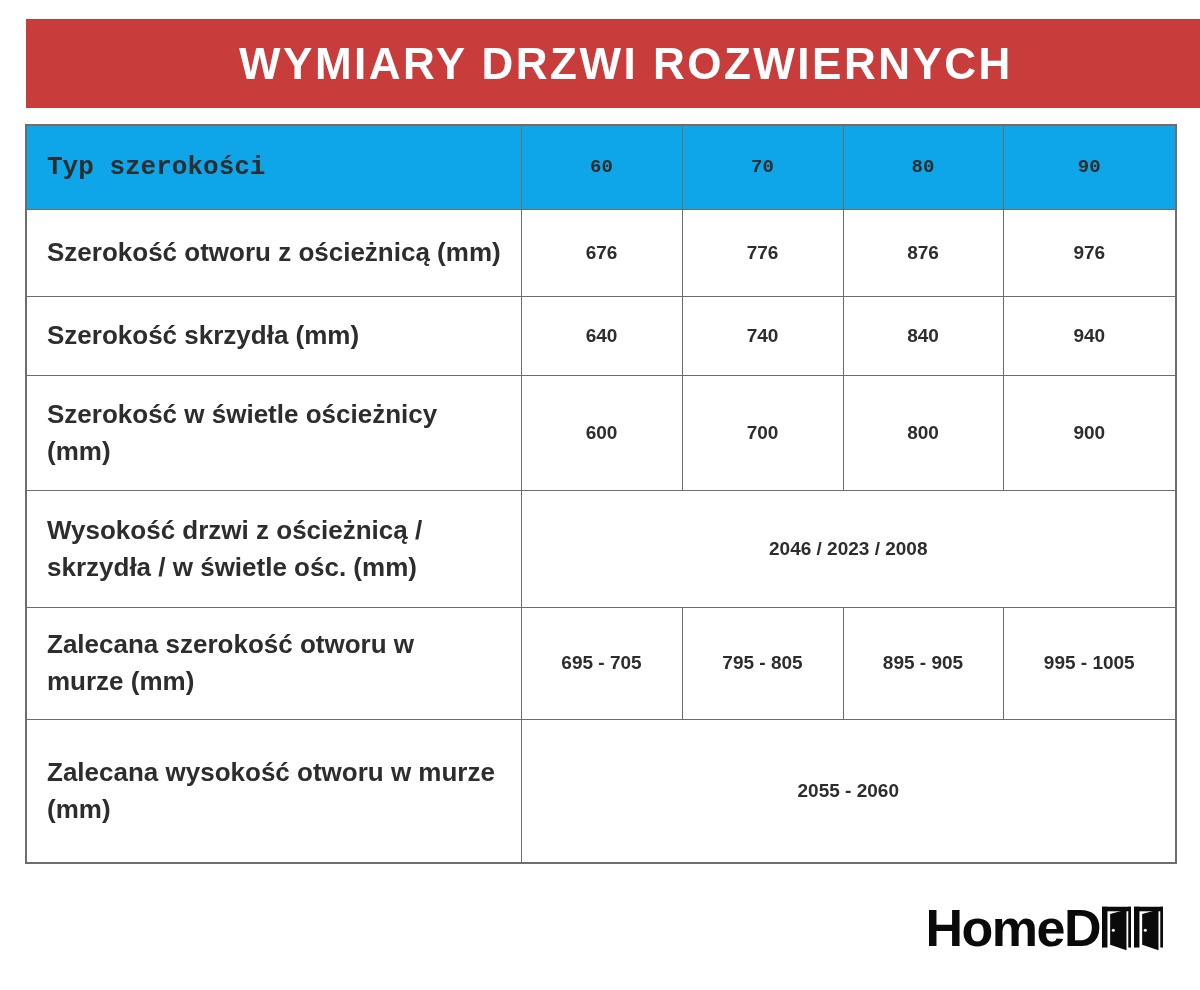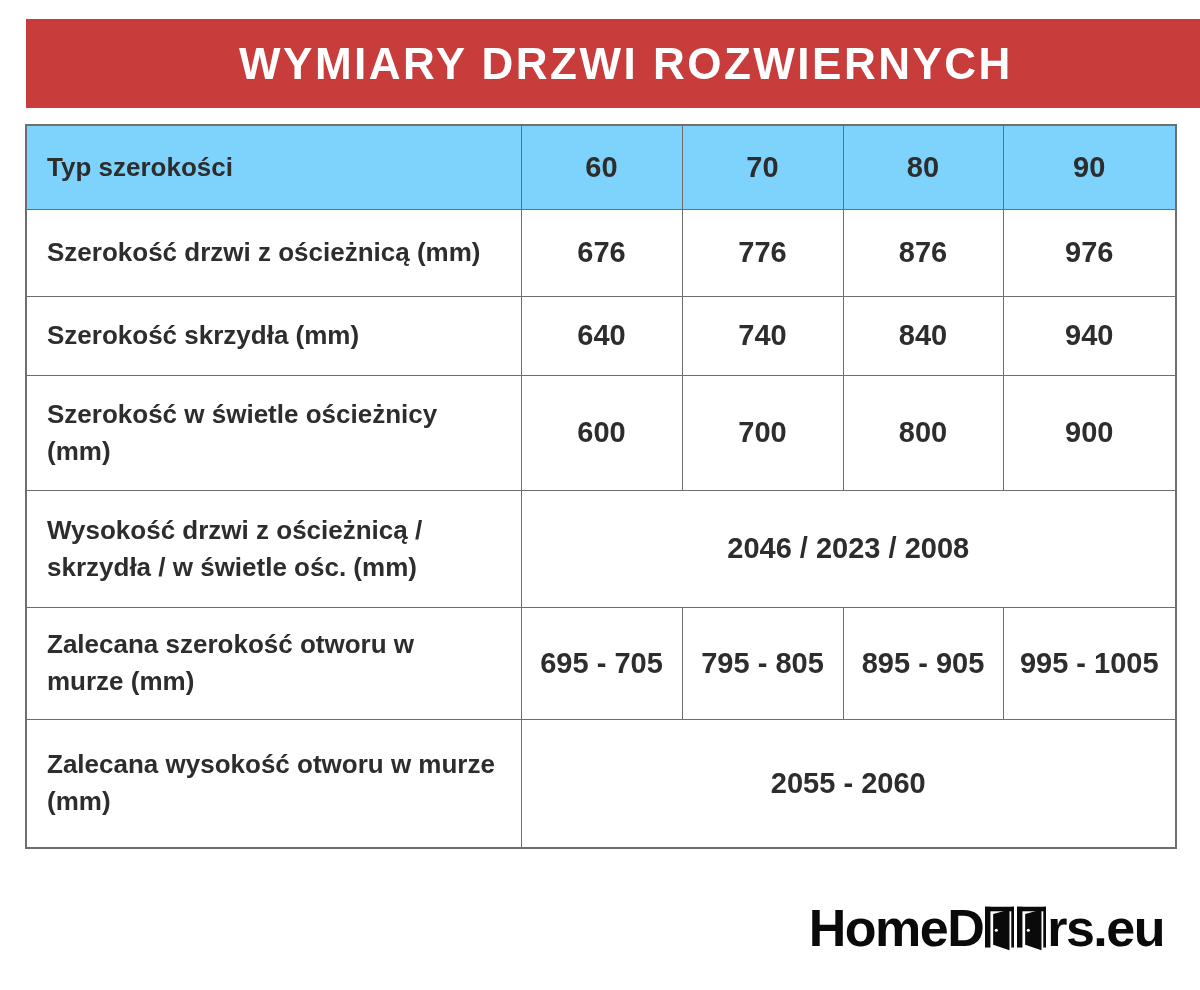--- a/index.html
+++ b/index.html
@@ -48,32 +48,32 @@
     padding: 0 8px 0 20px;
     font-size: 26px;
     font-weight: 700;
     line-height: 37px;
   }
   td.label .lbl { display: inline-block; }
   td.label .lbl.wrap { max-width: 450px; }
   td.label .lbl.nowrap { white-space: nowrap; }
   td.val {
     text-align: center;
-    font-size: 29px;
+    font-size: 19px;
     font-weight: 700;
     padding: 16px 4px;
   }
-  tr.hdr td { background: #7dd3fc; }
+  tr.hdr td { background: #0ea5e9; font-family: Liberation Mono, monospace; }
   tr.r1 { height: 84px; }
   tr.r2 { height: 87px; }
   tr.r3 { height: 79px; }
   tr.r4 { height: 115px; }
   tr.r5 { height: 117px; margin-left: 20px; }
   tr.r6 { height: 112px; margin-top: 33px; }
-  tr.r7 { height: 129px; margin-left: 40px; }
+  tr.r7 { height: 144px; margin-left: 40px; }
 
   
   .logo {
     position: absolute;
     top: 902px; right: 36px;
     display: flex; align-items: flex-start;
     color: #0A0A0A;
     font-size: 52px;
     font-weight: 700;
     letter-spacing: -1.5px;
@@ -105,21 +105,21 @@
     </colgroup>
     <tbody>
       <tr class="hdr r1">
         <td class="label"><span class="lbl nowrap">Typ szerokości</span></td>
         <td class="val">60</td>
         <td class="val">70</td>
         <td class="val">80</td>
         <td class="val">90</td>
       </tr>
       <tr class="r2">
-        <td class="label"><span class="lbl nowrap">Szerokość drzwi z ościeżnicą (mm)</span></td>
+        <td class="label"><span class="lbl nowrap">Szerokość otworu z ościeżnicą (mm)</span></td>
         <td class="val">676</td>
         <td class="val">776</td>
         <td class="val">876</td>
         <td class="val">976</td>
       </tr>
       <tr class="r3">
         <td class="label"><span class="lbl nowrap">Szerokość skrzydła (mm)</span></td>
         <td class="val">640</td>
         <td class="val">740</td>
         <td class="val">840</td>
@@ -162,14 +162,13 @@
       <circle cx="12.5" cy="26" r="1.7" fill="#ffffff"></circle>
     </svg>
     <svg class="door-svg" viewBox="0 0 32 48" xmlns="http://www.w3.org/2000/svg">
       <rect x="0" y="0" width="32" height="5" fill="#0A0A0A"></rect>
       <rect x="0" y="0" width="6" height="45" fill="#0A0A0A"></rect>
       <rect x="29" y="0" width="3" height="45" fill="#0A0A0A"></rect>
       <polygon points="9,8 27,3 27,48 9,42" fill="#0A0A0A"></polygon>
       <circle cx="12.5" cy="26" r="1.7" fill="#ffffff"></circle>
     </svg>
   </span>
-  <span>rs.eu</span>
 </div>
 
 </body></html>

